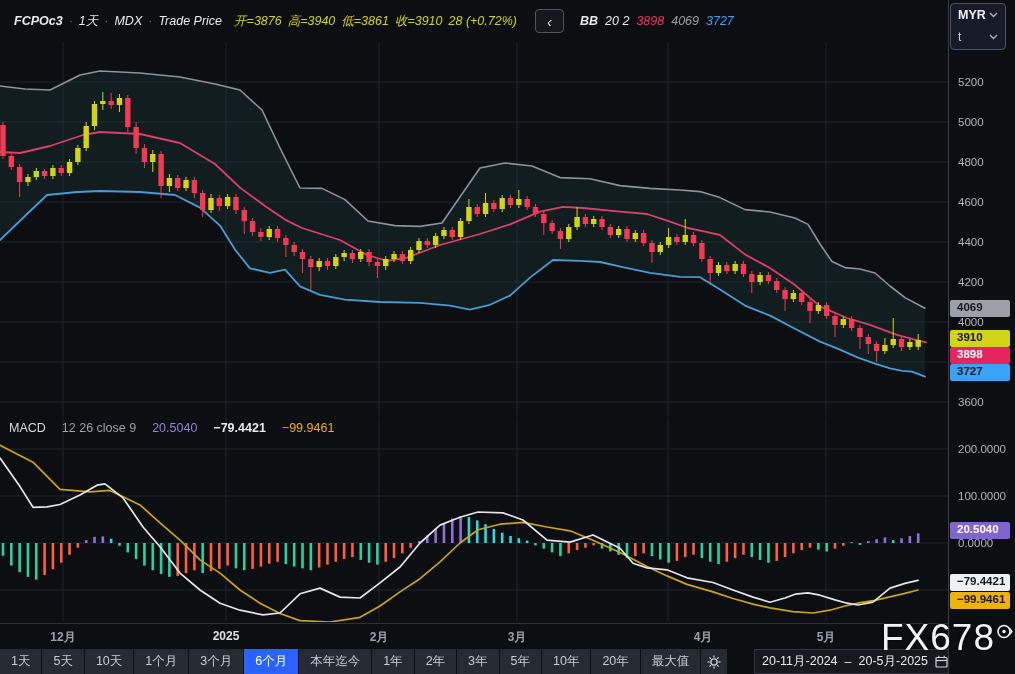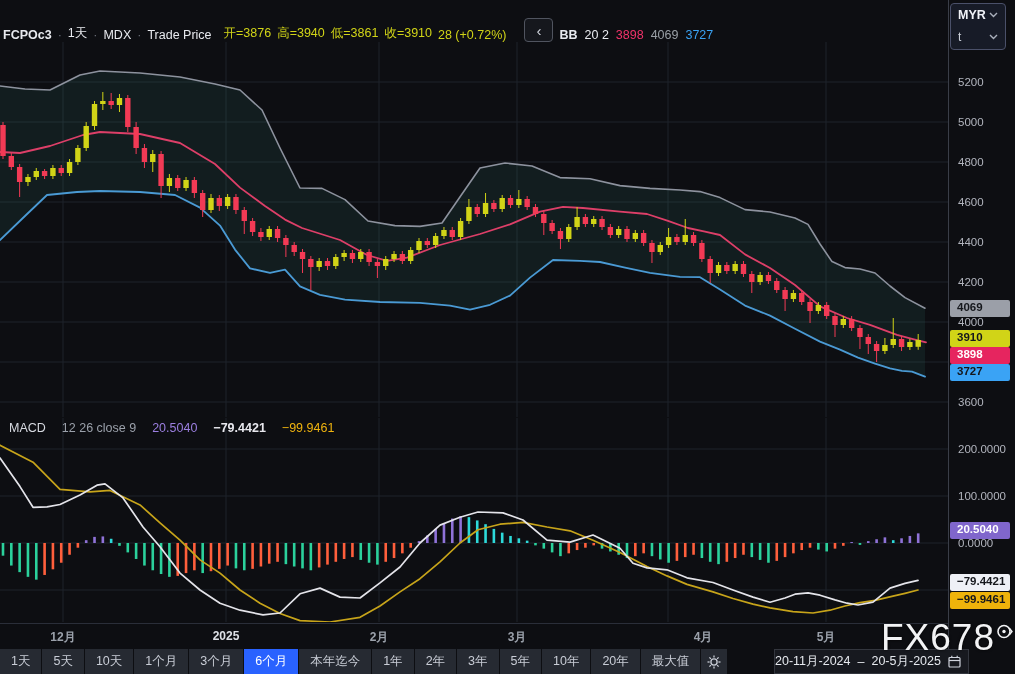--- a/index.html
+++ b/index.html
@@ -1,28 +1,28 @@
 <!DOCTYPE html>
 <html><head>
 <meta charset="utf-8">
 <style>
   html,body{margin:0;padding:0;background:#000;}
   .app{position:relative;width:1015px;height:674px;background:#0d0e12;overflow:hidden;
        font-family:"Liberation Sans","DejaVu Sans",sans-serif;color:#d1d4dc;}
   
-  .ribbon{position:absolute;left:0;top:0;width:948px;height:42px;display:flex;align-items:flex-end;
-          padding-left:3px;gap:6px;font-size:12.5px;white-space:nowrap;z-index:7;}
+  .ribbon{position:absolute;left:0;top:0;width:948px;height:42px;display:flex;align-items:center;
+          padding-left:14px;gap:6px;font-size:12.5px;white-space:nowrap;z-index:7;font-style:italic;}
   .rib-w{color:#e8eaef;}
   .rib-b{color:#e8eaef;font-weight:700;}
   .rib-dot{color:#6b6f7a;}
   .rib-y{color:#d1d417;font-weight:500;}
   .back-btn{width:27px;height:22px;border:1px solid #50545f;border-radius:4px;background:#15171d;
             color:#cfd3dc;display:flex;align-items:center;justify-content:center;margin-left:12px;
             font-size:15px;line-height:1;cursor:pointer;}
-  .bb-group{display:flex;gap:7px;}
+  .bb-group{display:flex;gap:7px;margin-left:10px;}
   .bb-basis{color:#f0336a;}
   .bb-upper{color:#9aa0a6;}
   .bb-lower{color:#3aa3f5;}
   
   .pane-price{position:absolute;left:0;top:42px;width:948px;height:375px;}
   .pane-macd{position:absolute;left:0;top:418px;width:948px;height:204px;}
   .pane-price svg,.pane-macd svg{display:block;}
   .macd-header{position:absolute;left:9px;top:421px;font-size:12.5px;display:flex;gap:16px;z-index:5;white-space:nowrap;}
   .macd-name{color:#d6d9e0;font-weight:500;}
   .macd-params{color:#9aa0aa;}
@@ -48,22 +48,22 @@
   .time-label.strong{color:#dde0e6;}
   
   .toolbar{position:absolute;left:0;top:649px;width:1015px;height:25px;background:#0d0e12;
            display:flex;gap:1px;z-index:8;align-items:stretch;}
   .tb-btn{background:#262a32;color:#c9cdd6;font-size:12.5px;display:flex;align-items:center;
           justify-content:center;padding:0 11px;cursor:pointer;white-space:nowrap;}
   .tb-btn.sel{background:#2962ff;color:#fff;}
   .tb-gear{width:26px;background:#262a32;display:flex;align-items:center;justify-content:center;cursor:pointer;}
   .tb-spacer{flex:1;}
   .tb-date{width:195px;background:#17191f;border:1px solid #33363e;box-sizing:border-box;display:flex;
-           align-items:center;justify-content:flex-start;gap:7px;font-size:12.5px;color:#e6e9ee;
-           margin-right:46px;cursor:pointer;white-space:nowrap;}
+           align-items:center;justify-content:flex-end;gap:7px;font-size:12.5px;color:#e6e9ee;
+           margin-right:66px;cursor:pointer;white-space:nowrap;}
   
   .watermark{position:absolute;left:881px;top:617px;z-index:9;display:flex;align-items:flex-start;
              font-size:37px;font-weight:500;color:#f2f3f5;letter-spacing:1px;
              text-shadow:0 0 3px rgba(0,0,0,.85);pointer-events:none;}
   .wm-tag{margin-top:6px;margin-left:1px;}
 </style>
 </head>
 <body>
 
 <div class="app">

